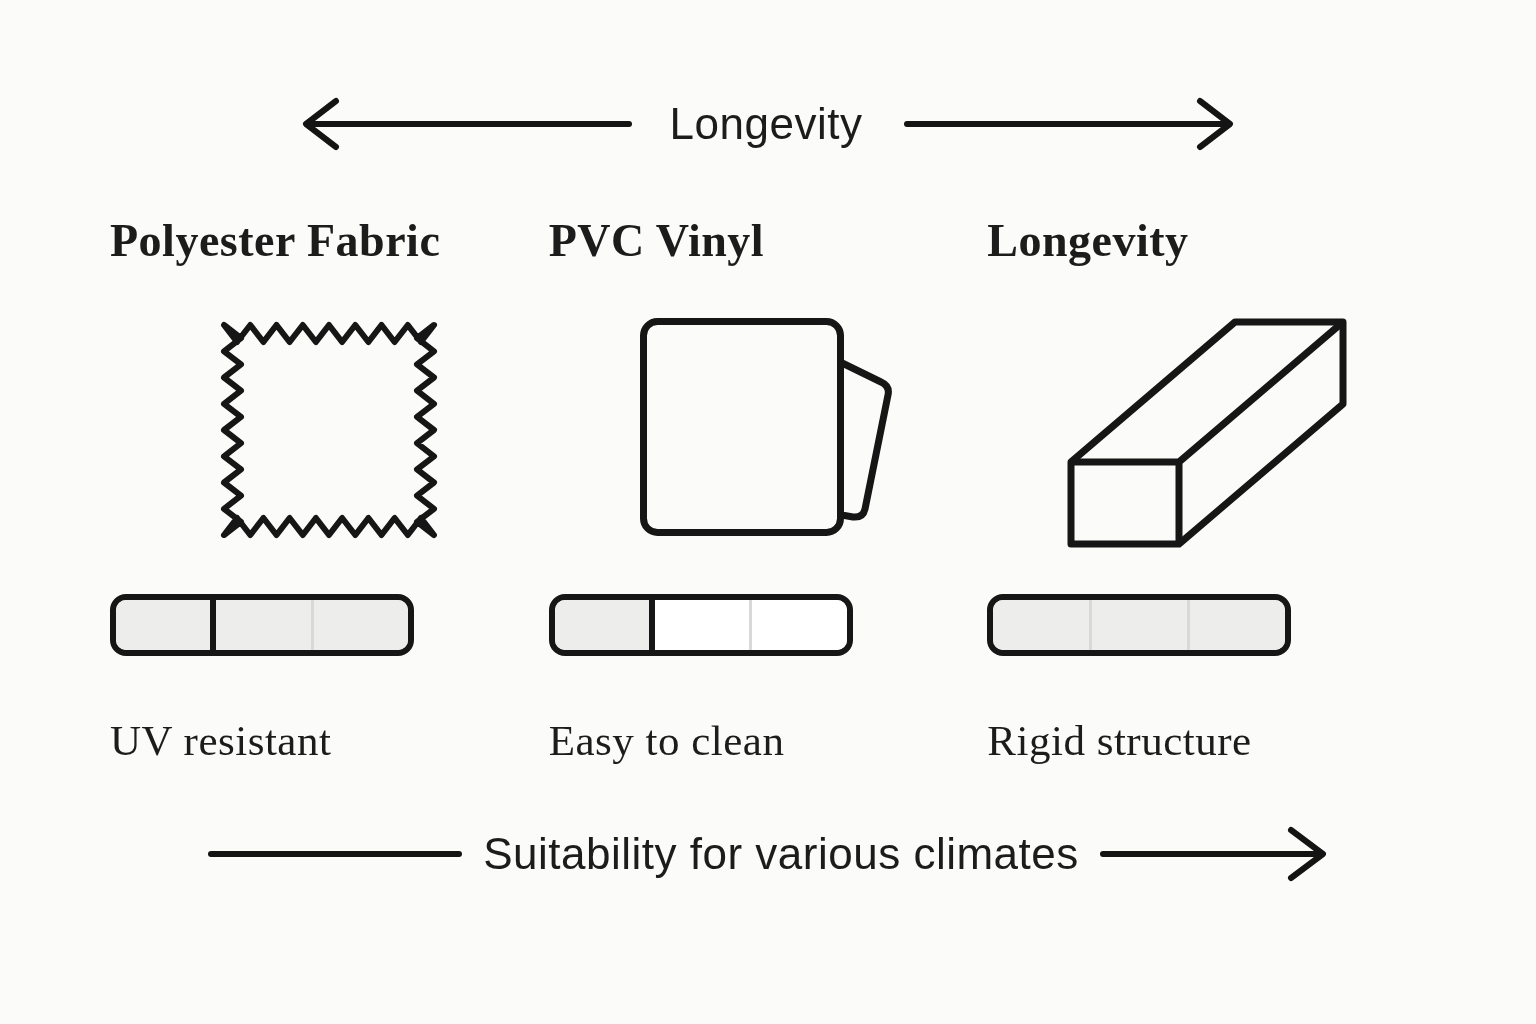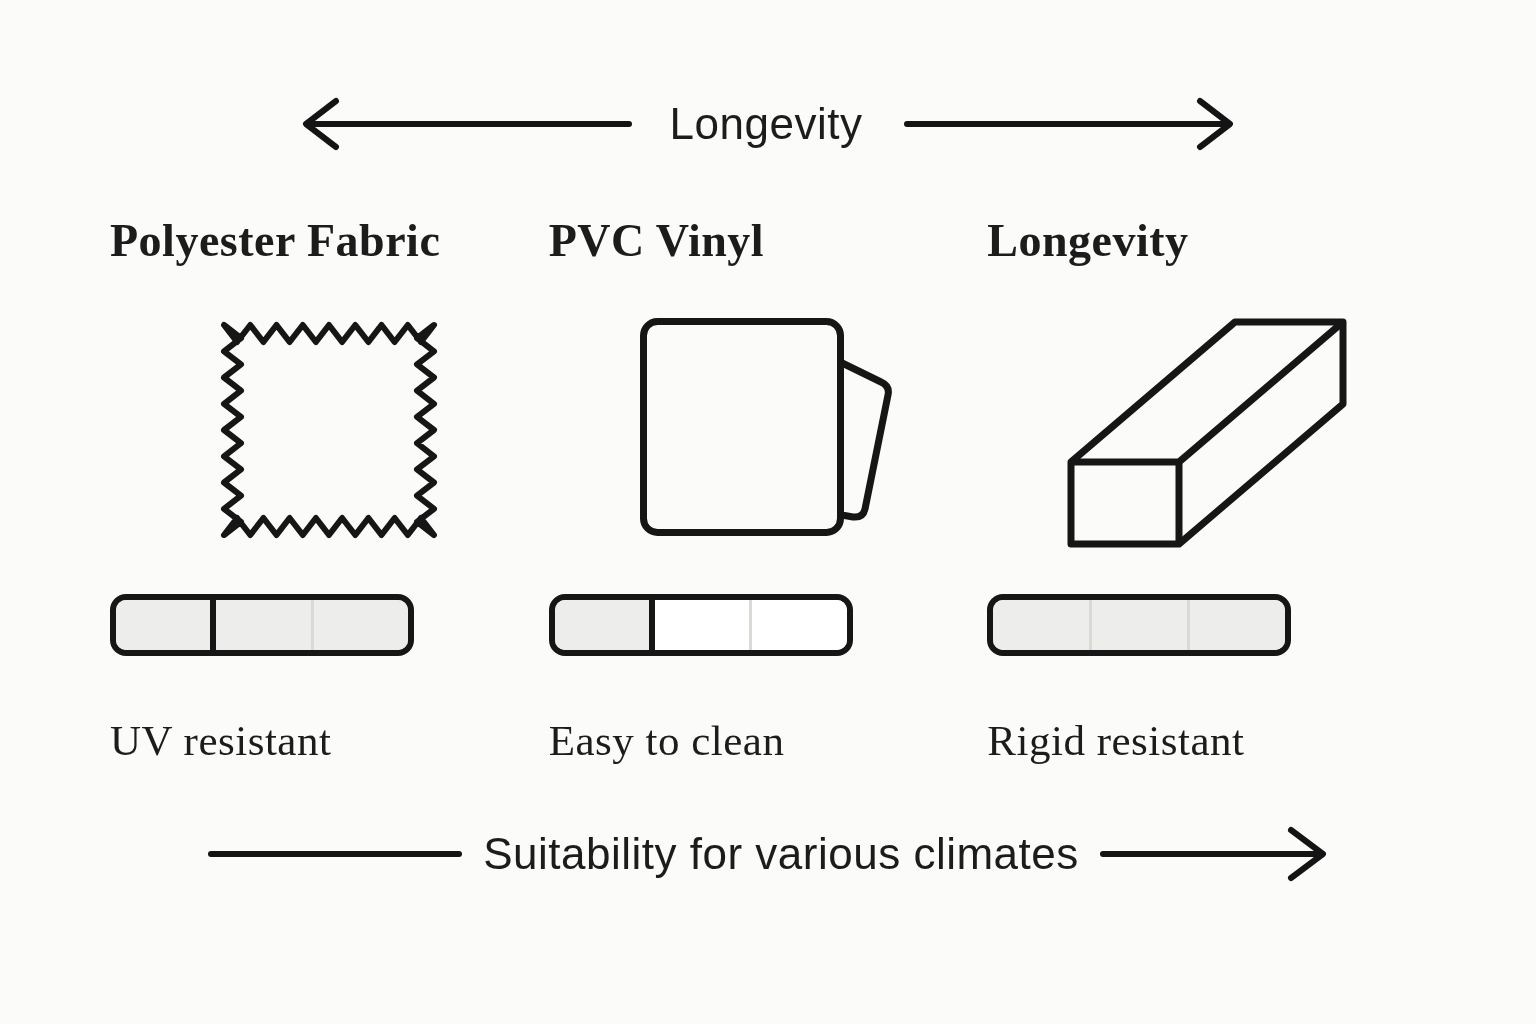--- a/index.html
+++ b/index.html
@@ -111,21 +111,21 @@
         <svg width="280" height="234" viewBox="0 0 280 234">
           <path d="M4,228 L4,146 L168,6 L276,6 L276,88 L112,228 Z" fill="#fbfbf9" stroke="#161616" stroke-width="7" stroke-linejoin="round"></path>
           <path d="M4,146 L112,146 L112,228 M112,146 L276,6" fill="none" stroke="#161616" stroke-width="7" stroke-linejoin="round"></path>
         </svg>
       </div>
       <div class="rating-bar">
         <div class="seg" style="background: rgb(237, 237, 235);"></div>
         <div class="seg" style="background: rgb(237, 237, 235); border-left: 3px solid rgb(217, 217, 213);"></div>
         <div class="seg" style="background: rgb(237, 237, 235); border-left: 3px solid rgb(217, 217, 213);"></div>
       </div>
-      <div class="material-feature">Rigid resistant</div>
+      <div class="material-feature">Rigid structure</div>
     </div>
 
   </div>
 
   <div class="axis-row bottom">
     <svg class="axis-seg" width="256" height="56" viewBox="0 0 256 56">
       <line x1="4" y1="28" x2="252" y2="28" stroke="#141414" stroke-width="6" stroke-linecap="round"></line>
     </svg>
     <span class="axis-label">Suitability for various climates</span>
     <svg class="axis-seg" width="230" height="56" viewBox="0 0 230 56">

